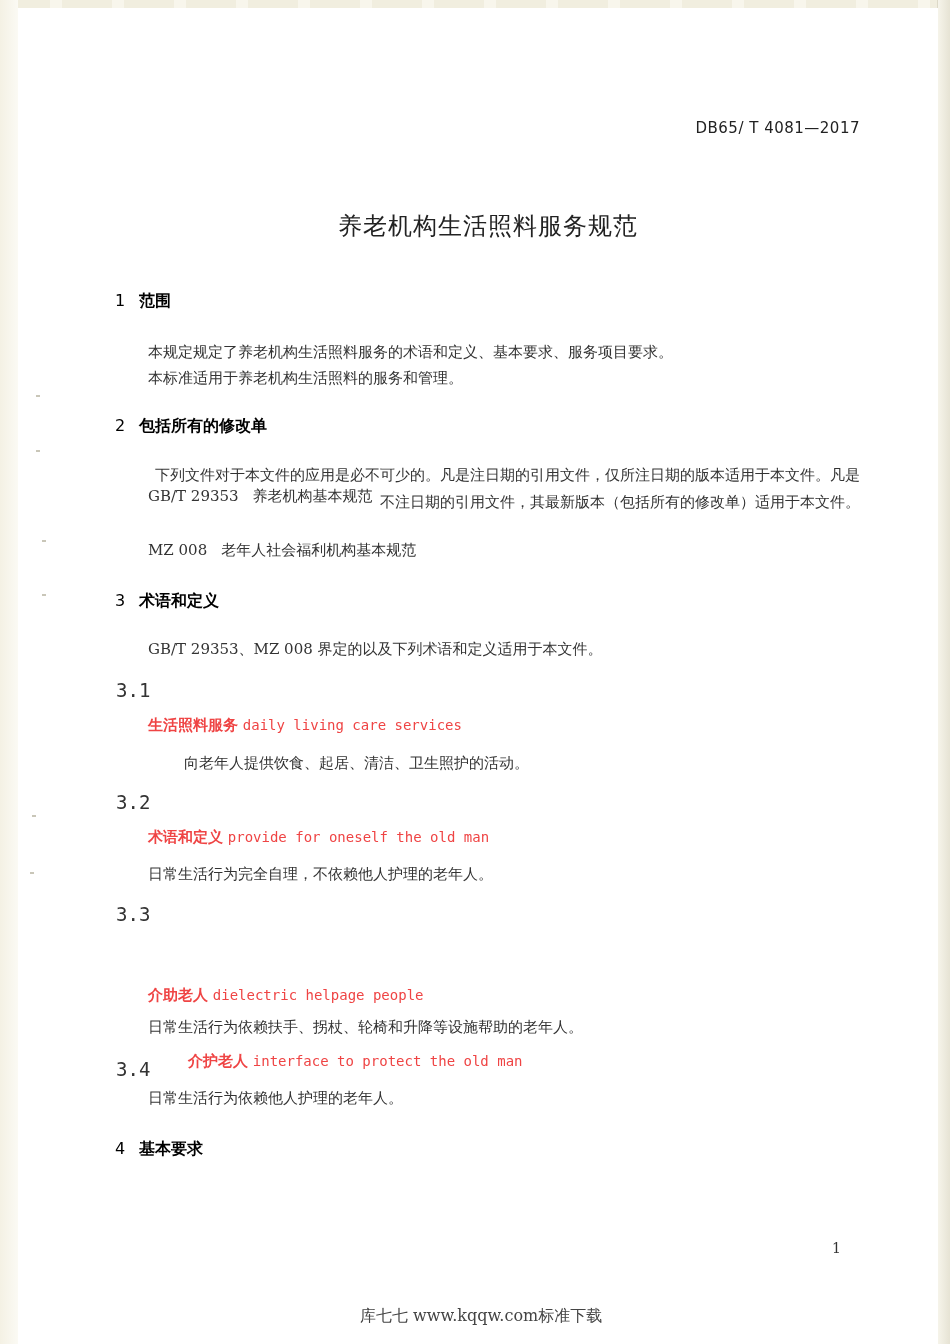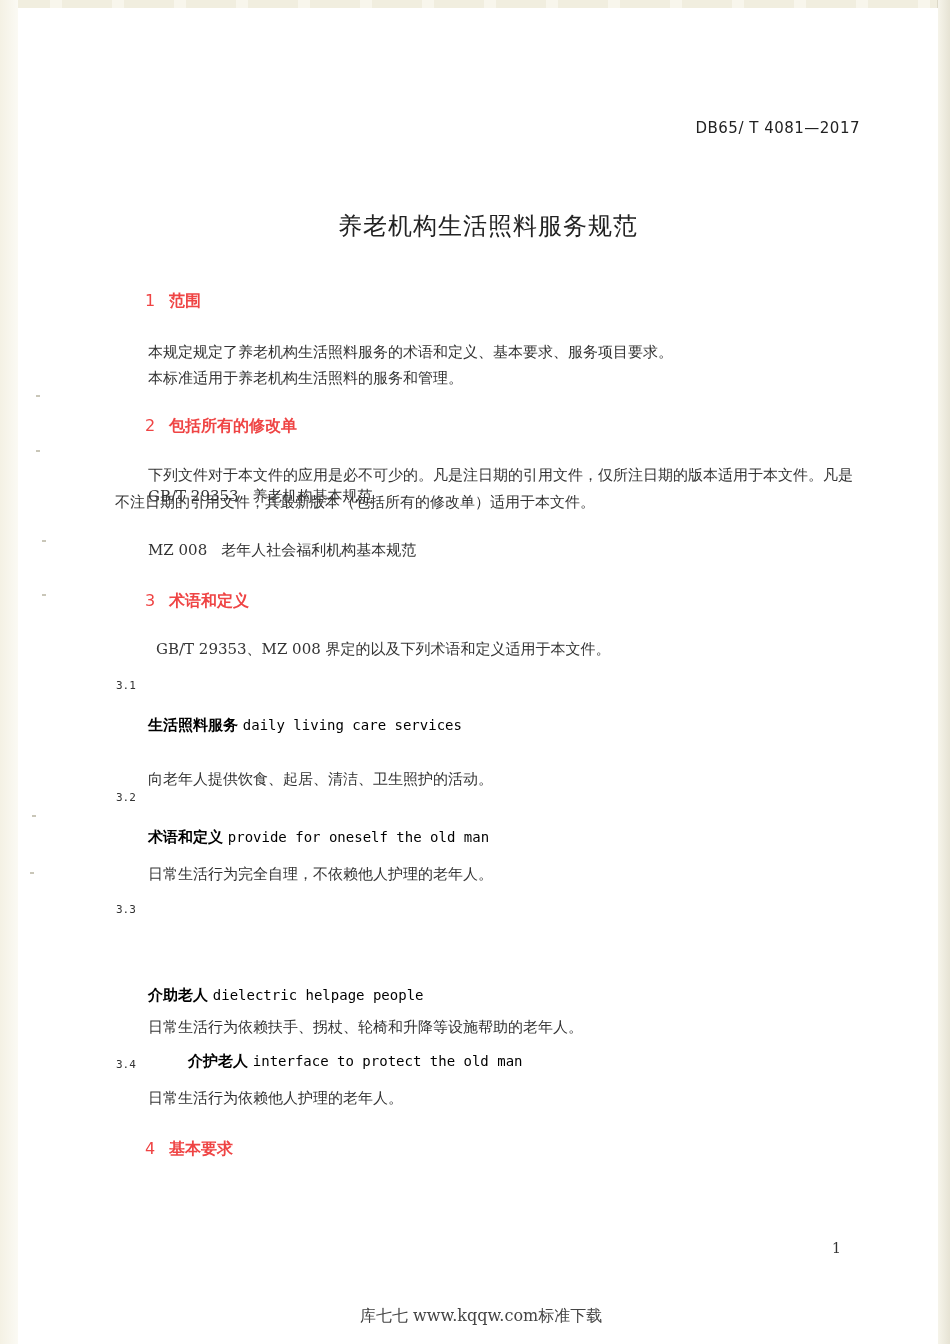--- a/index.html
+++ b/index.html
@@ -28,33 +28,33 @@
   }
   .abs { position: absolute; white-space: nowrap; }
   .doc-code {
     right: 90px; top: 119px; font-size: 15px; letter-spacing: 0.5px; color: #222;
     font-family: "DejaVu Sans", sans-serif;
   }
   .doc-title {
     left: 0; width: 976px; text-align: center; top: 210px;
     font-size: 24px; color: #222; letter-spacing: 1px;
   }
-  .sec-head { left: 115px; font-size: 16px; font-weight: bold; color: #ef4444; margin-left: 30px; }
+  .sec-head { left: 115px; font-size: 16px; font-weight: bold; color: #000000; }
   .sec-head .num { display: inline-block; width: 24px; font-weight: normal; }
   .body-text {
     font-family: "DejaVu Serif", "Liberation Serif", serif;
-    font-size: 15px; color: #333;
+    font-size: 15px; color: #333; text-align: right;
   }
   .para { left: 148px; }
   .para-wrap {
     left: 115px; width: 745px; white-space: normal; line-height: 27px;
     text-indent: 33px;
   }
-  .sub-num { left: 116px; font-size: 11px; color: #333; font-family: "DejaVu Sans Mono", monospace; }
-  .term { left: 148px; font-size: 15px; color: #000000; }
+  .sub-num { left: 116px; font-size: 19px; color: #333; font-family: "DejaVu Sans Mono", monospace; }
+  .term { left: 148px; font-size: 15px; color: #ef4444; }
   .term .zh { font-weight: bold; }
   .term .en { font-family: "DejaVu Sans Mono", "Liberation Mono", monospace; font-size: 14px; }
   .page-num { left: 832px; top: 1240px; font-size: 14px; font-family: "DejaVu Serif", serif; color: #333; }
   .footer { left: 360px; top: 1306px; font-size: 16px; font-family: "DejaVu Serif", serif; color: #444; }
   .speck { position: absolute; width: 4px; height: 2px; background: #c9c6b8; }
 </style>
 </head>
 <body>
 
 <div class="scan-top"></div>
@@ -87,28 +87,28 @@
 <div class="abs body-text para" style="top:487px;">
   <span>GB/T 29353</span><span style="display:inline-block;width:14px;"></span><span>养老机构基本规范</span>
 </div>
 <div class="abs body-text para" style="top:541px;">
   <span>MZ 008</span><span style="display:inline-block;width:14px;"></span><span>老年人社会福利机构基本规范</span>
 </div>
 
 <div class="abs sec-head" style="top:591px;">
   <span class="num">3</span><span>术语和定义</span>
 </div>
-<div class="abs body-text para" style="top:640px;margin-left:8px;">GB/T 29353、MZ 008 界定的以及下列术语和定义适用于本文件。</div>
+<div class="abs body-text para" style="top:640px;">GB/T 29353、MZ 008 界定的以及下列术语和定义适用于本文件。</div>
 
 <div class="abs sub-num" style="top:679px;">3.1</div>
 <div class="abs term" style="top:716px;">
   <span class="zh">生活照料服务</span>
   <span class="en">daily living care services</span>
 </div>
-<div class="abs body-text para" style="top:770px;">向老年人提供饮食、起居、清洁、卫生照护的活动。</div>
+<div class="abs body-text para" style="top:754px;margin-left:36px;">向老年人提供饮食、起居、清洁、卫生照护的活动。</div>
 
 <div class="abs sub-num" style="top:791px;">3.2</div>
 <div class="abs term" style="top:828px;">
   <span class="zh">术语和定义</span>
   <span class="en">provide for oneself the old man</span>
 </div>
 <div class="abs body-text para" style="top:865px;">日常生活行为完全自理，不依赖他人护理的老年人。</div>
 
 <div class="abs sub-num" style="top:903px;">3.3</div>
 <div class="abs term" style="top:986px;">

